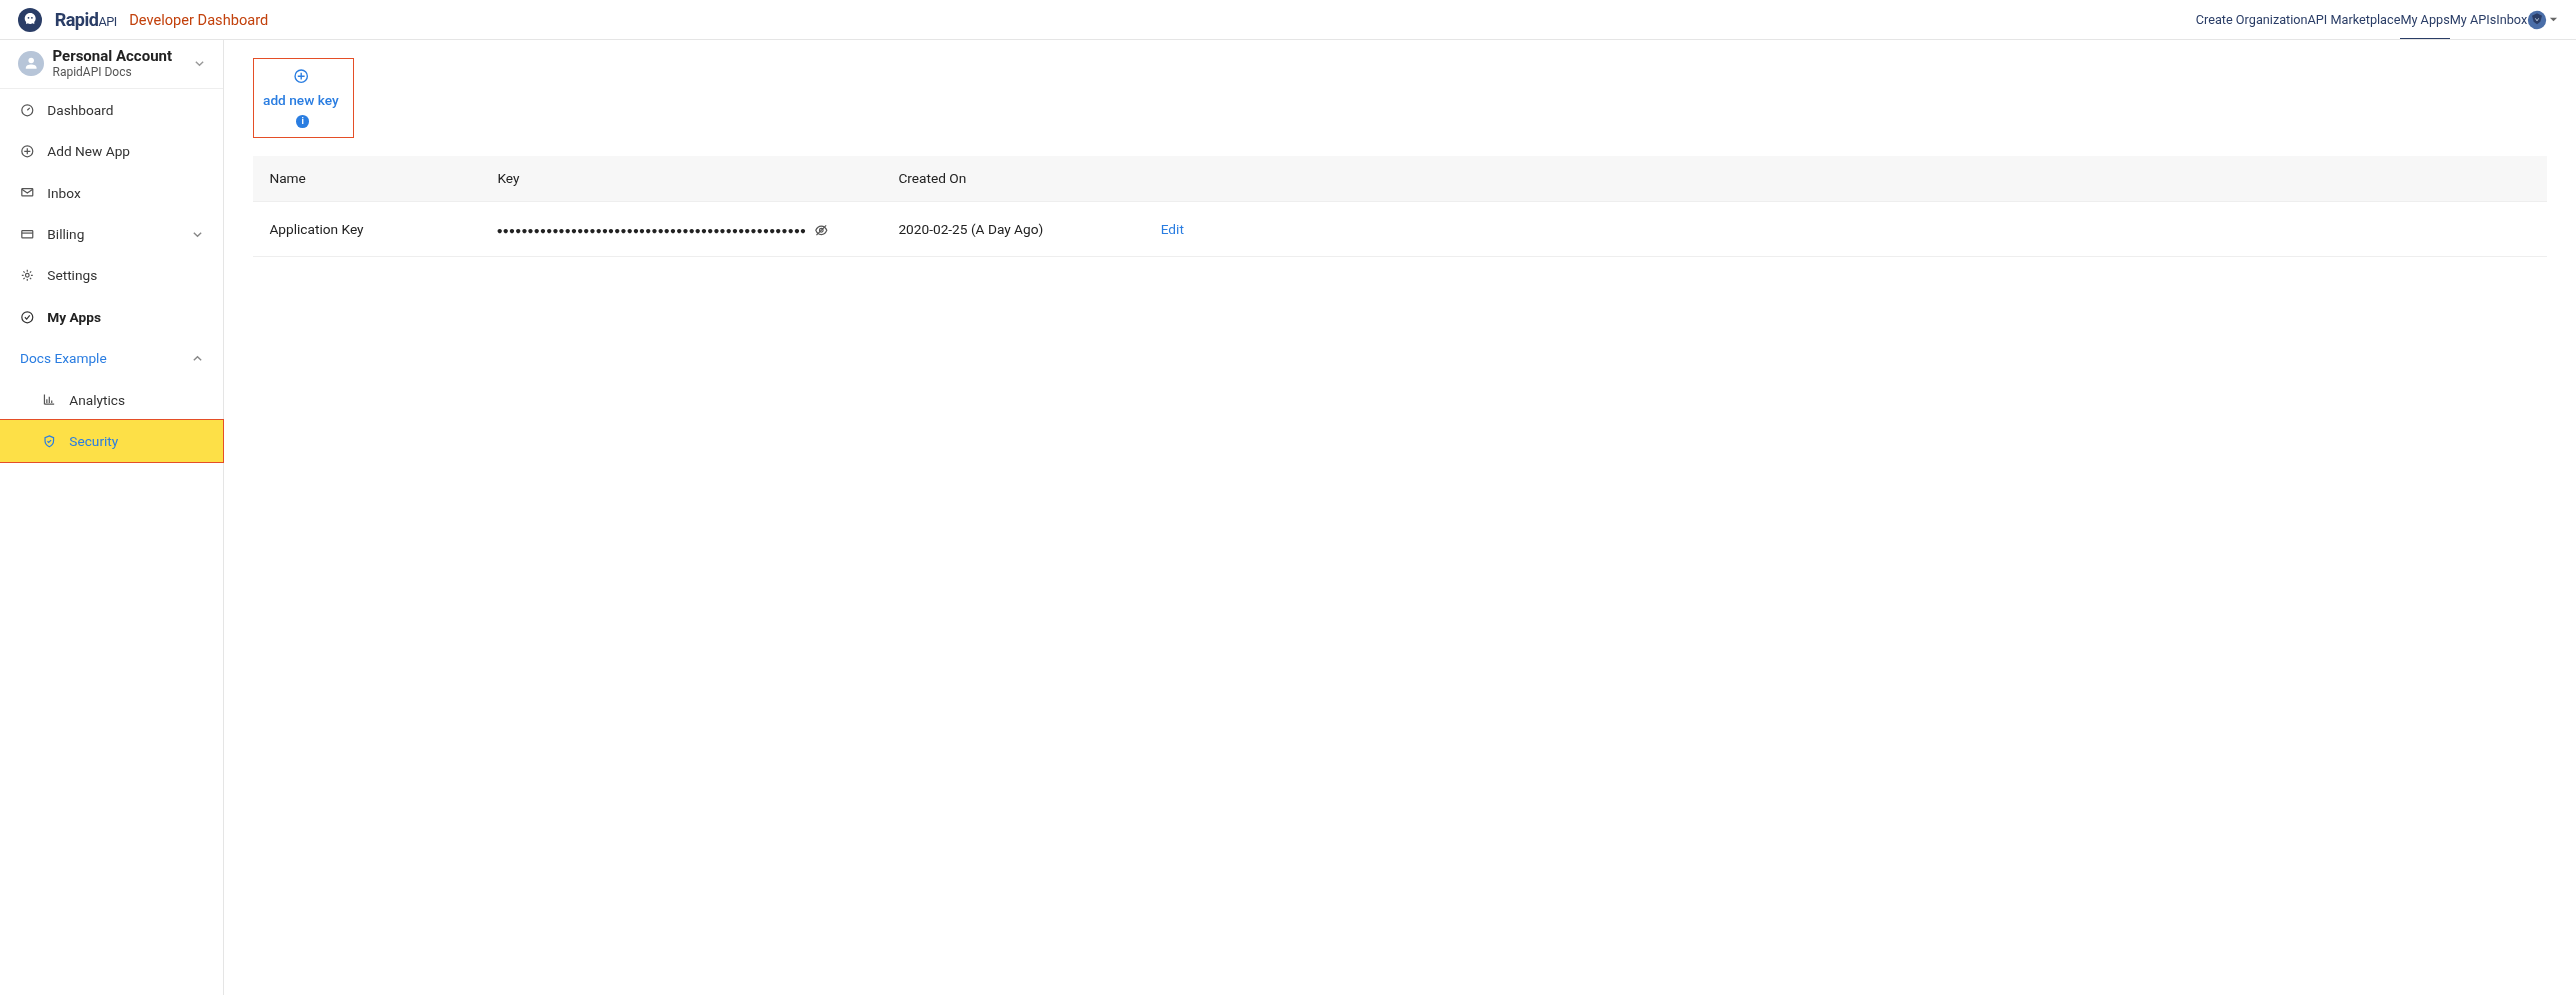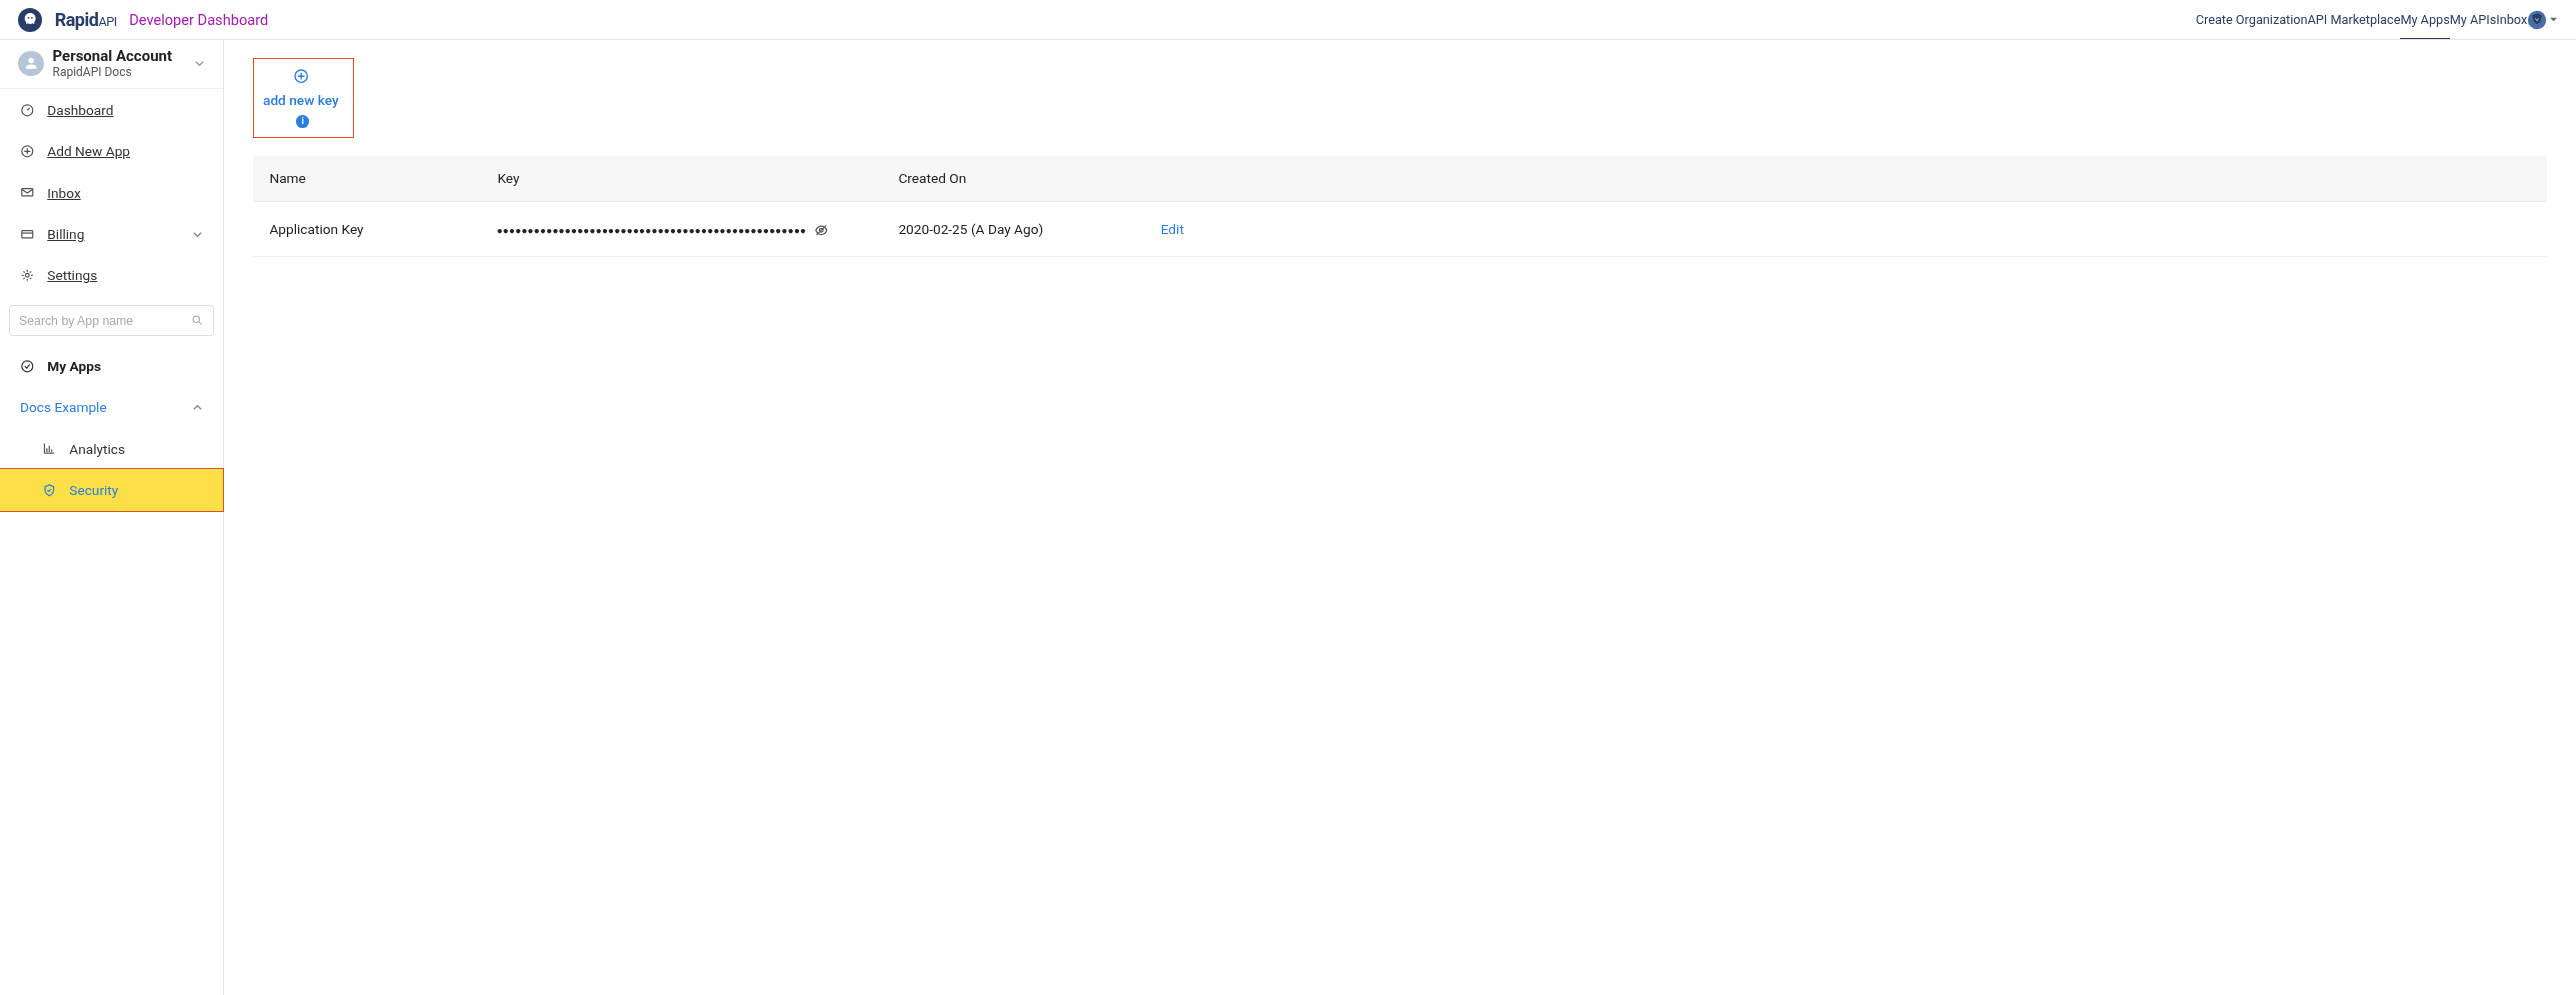--- a/index.html
+++ b/index.html
@@ -5,40 +5,40 @@
   * { box-sizing: border-box; margin: 0; padding: 0; }
   body { font-family: -apple-system, BlinkMacSystemFont, "Segoe UI", Roboto, Helvetica, Arial, sans-serif; color: #333; background: #fff; }
 
   
   .header { display: flex; align-items: center; justify-content: space-between; height: 40px; padding: 0 18px; border-bottom: 0.9px solid #e5e5e5; }
   .header-left { display: flex; align-items: center; gap: 12.7px; }
   .logo-badge { width: 24px; height: 24px; border-radius: 50%; background: #2a3d66; display: flex; align-items: center; justify-content: center; }
   .logo-mark { font-weight: 700; color: #2a3d66; font-size: 18px; letter-spacing: -0.5px; }
   .logo-span-bold { font-weight: 700; }
   .logo-span-light { font-weight: 400; font-size: 12.7px; color: #2a3d66; }
-  .header-title { color: #a21caf; font-size: 14.6px; font-weight: 400; }
+  .header-title { color: #c2410c; font-size: 14.6px; font-weight: 400; }
   .header-nav { display: flex; align-items: center; }
   .header-nav-link { color: #2a3d66; font-size: 12.7px; text-decoration: none; padding: 11px 0; border-bottom: 1.8px solid transparent; cursor: pointer; }
   .header-nav-link.active { border-bottom-color: #2a3d66; }
   .avatar-small { width: 20px; height: 20px; }
   .avatar-wrap { display: flex; align-items: center; gap: 1.8px; cursor: pointer; }
 
   
   .layout { display: flex; height: calc(100vh - 40px); }
   .sidebar { width: 224px; border-right: 0.9px solid #e5e5e5; flex-shrink: 0; }
   .main { flex: 1; padding: 18px 29px; }
 
   
   .account-row { display: flex; align-items: center; padding: 7.3px 18px 9px; border-bottom: 0.9px solid #eee; cursor: pointer; }
   .account-avatar { width: 25.5px; height: 25.5px; border-radius: 50%; background: #b7c5d8; display: flex; align-items: center; justify-content: center; margin-right: 9px; flex-shrink: 0; }
   .account-texts { flex: 1; }
   .account-name { font-weight: 700; font-size: 15px; color: #222; }
   .account-sub { font-size: 12px; color: #555; }
 
-  .nav-item { display: flex; align-items: center; gap: 12.7px; padding: 12.7px 20px; font-size: 13.7px; color: #333; cursor: pointer; text-decoration: underline; }
+  .nav-item { display: flex; align-items: center; gap: 12.7px; padding: 12.7px 20px; font-size: 13.7px; color: #333; cursor: pointer; }
   .nav-item .icon-slot { width: 14.6px; height: 14.6px; display: flex; align-items: center; justify-content: center; }
   .nav-item .chev { margin-left: auto; }
 
   .search-wrap { padding: 9px; }
   .search-box { display: flex; align-items: center; border: 0.9px solid #ddd; border-radius: 3.6px; padding: 0 9px; height: 31px; }
   .search-box input { border: none; outline: none; flex: 1; font-size: 12.3px; color: #333; background: transparent; }
   .search-box input::placeholder { color: #aaa; }
 
   .nav-header { display: flex; align-items: center; gap: 12.7px; padding: 12.7px 20px; font-size: 13.7px; font-weight: 700; color: #222; }
   .app-group { display: flex; align-items: center; padding: 12.7px 20px; font-size: 13.7px; color: #2a7de1; cursor: pointer; }
@@ -168,31 +168,20 @@
     <div class="nav-item">
       <span class="icon-slot">
           <svg width="14.6" height="14.6" viewBox="0 0 24 24" fill="none" stroke="#555" stroke-width="2">
             <circle cx="12" cy="12" r="3"></circle>
             <path d="M12 3v3M12 18v3M3 12h3M18 12h3M5.6 5.6l2.1 2.1M16.3 16.3l2.1 2.1M5.6 18.4l2.1-2.1M16.3 7.7l2.1-2.1"></path>
           </svg>
         </span>
       <span>Settings</span>
     </div>
 
-    <div class="search-wrap">
-      <div class="search-box">
-        <input type="text" placeholder="Search by App name" style="">
-        <span>
-            <svg width="12.7" height="12.7" viewBox="0 0 24 24" fill="none" stroke="#aaa" stroke-width="2">
-              <circle cx="10" cy="10" r="6"></circle>
-              <path d="M15 15 L20 20"></path>
-            </svg>
-          </span>
-      </div>
-    </div>
 
     <div class="nav-header">
       <span class="icon-slot">
           <svg width="14.6" height="14.6" viewBox="0 0 24 24" fill="none" stroke="#333" stroke-width="2">
             <circle cx="12" cy="12" r="9"></circle>
             <path d="M8 12 L11 15 L16 9"></path>
           </svg>
         </span>
       <span>My Apps</span>
     </div>

